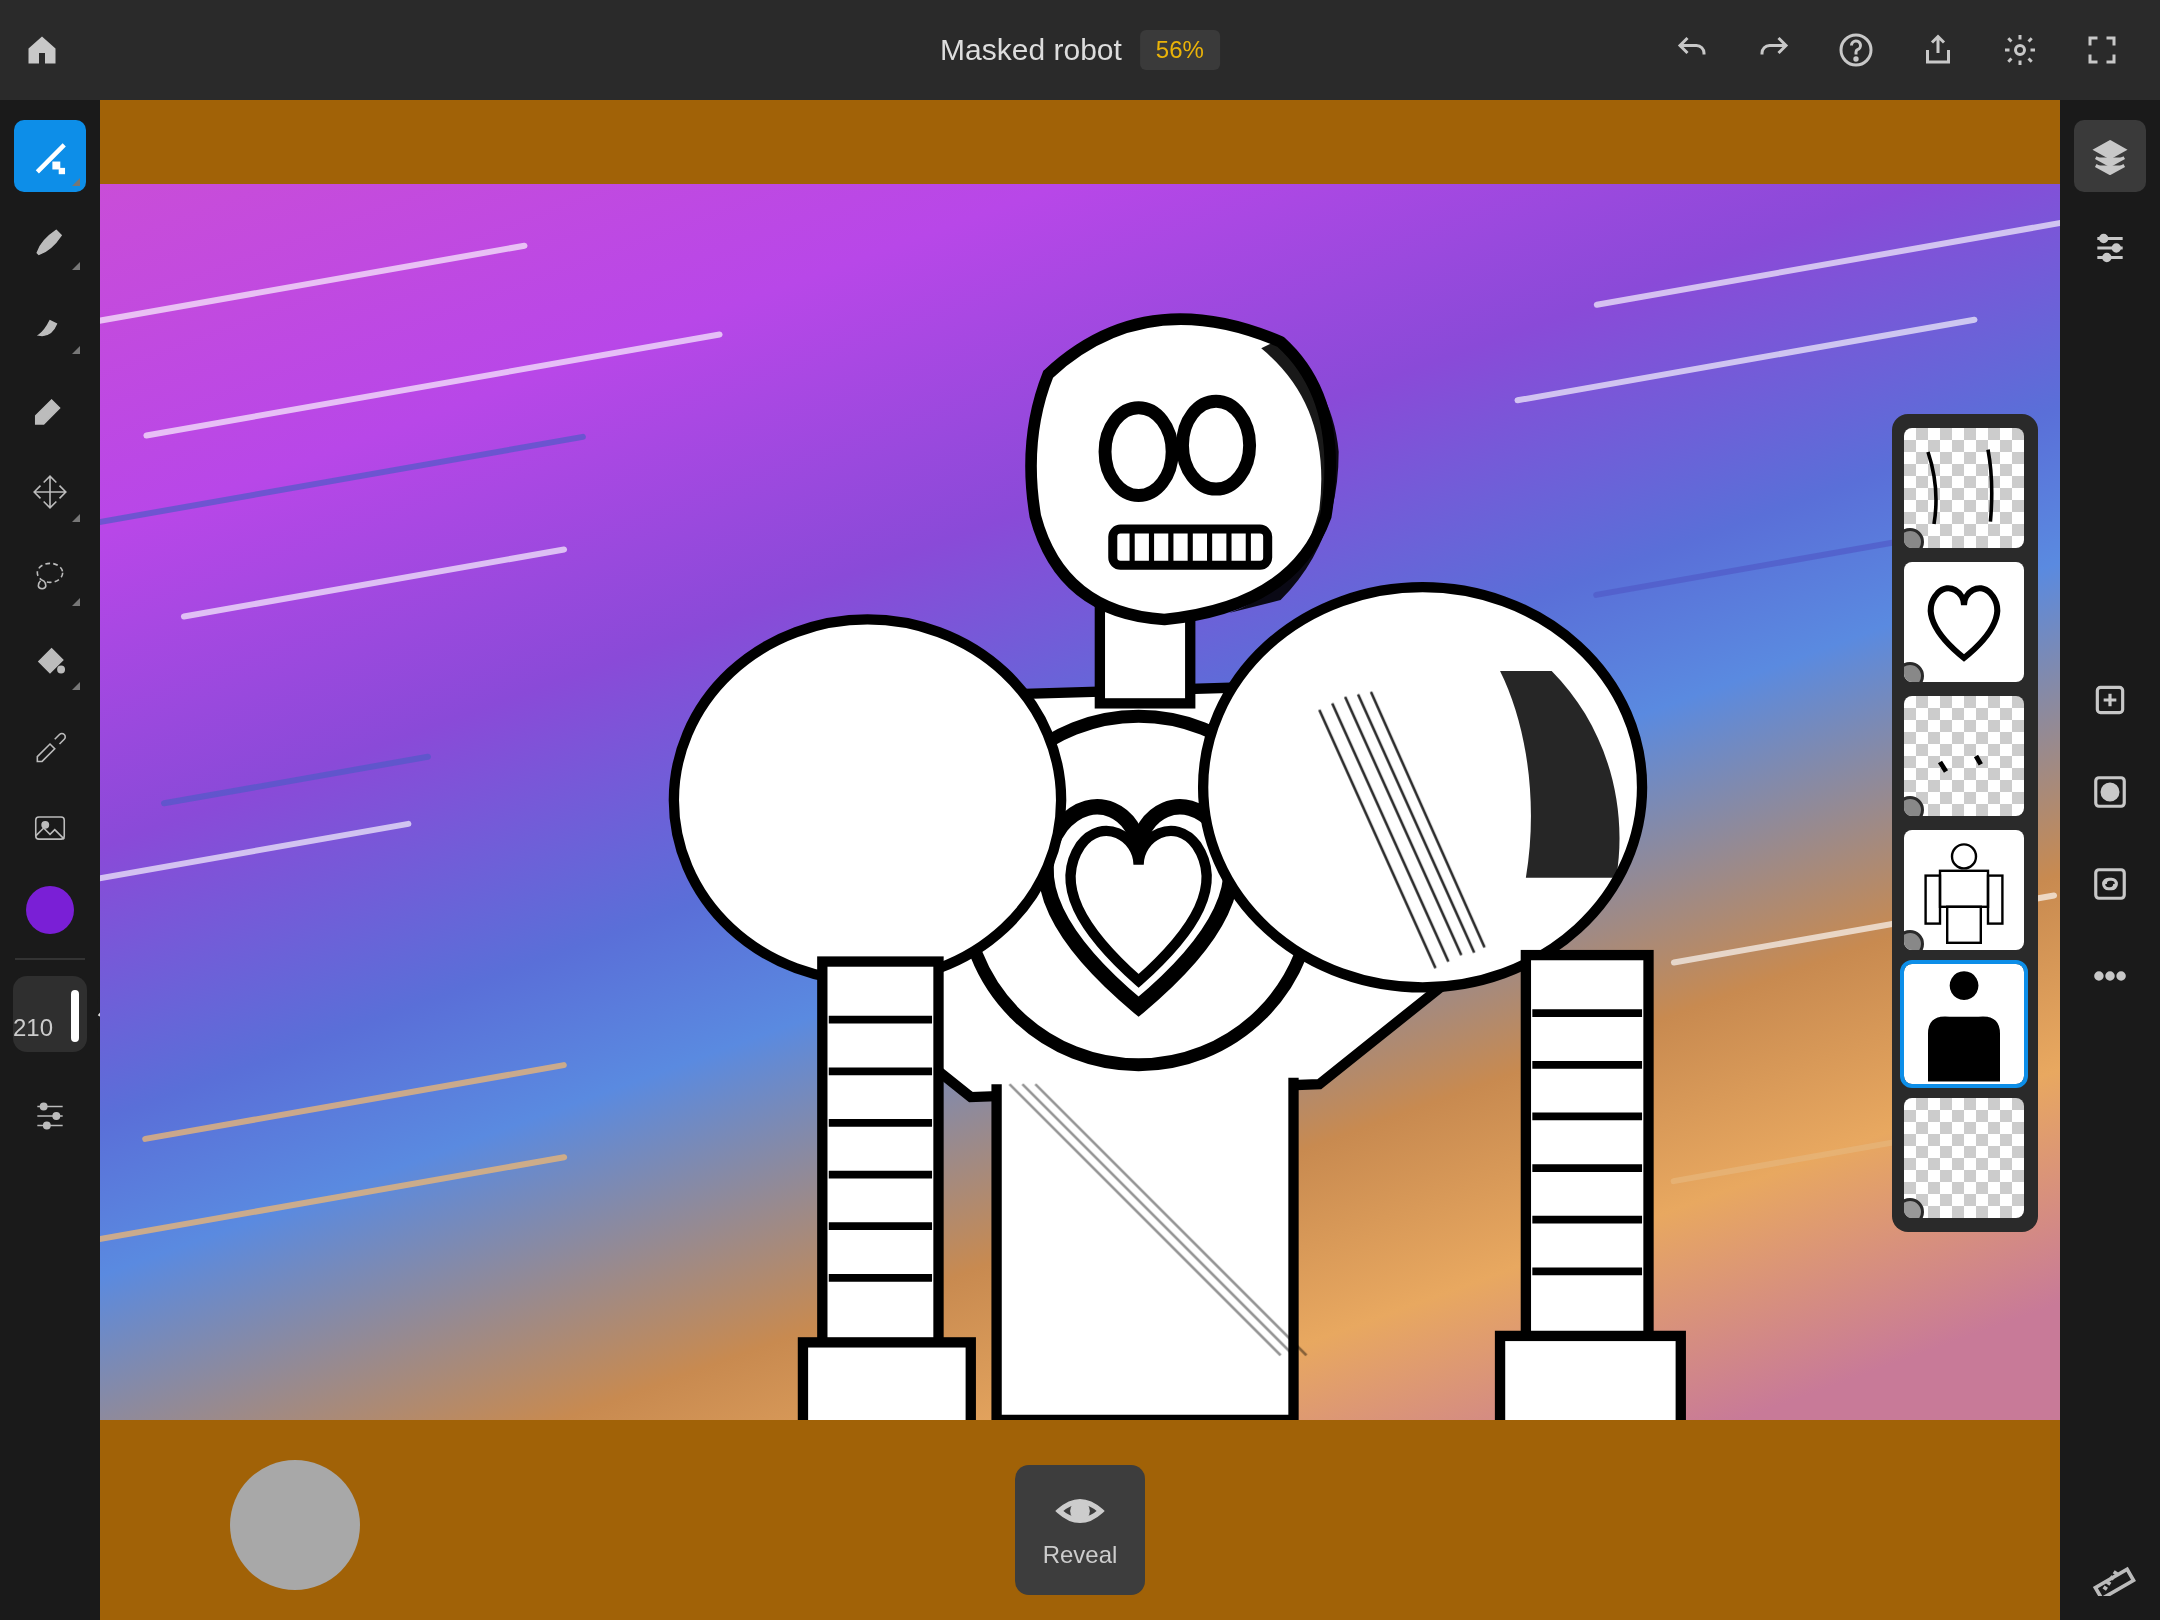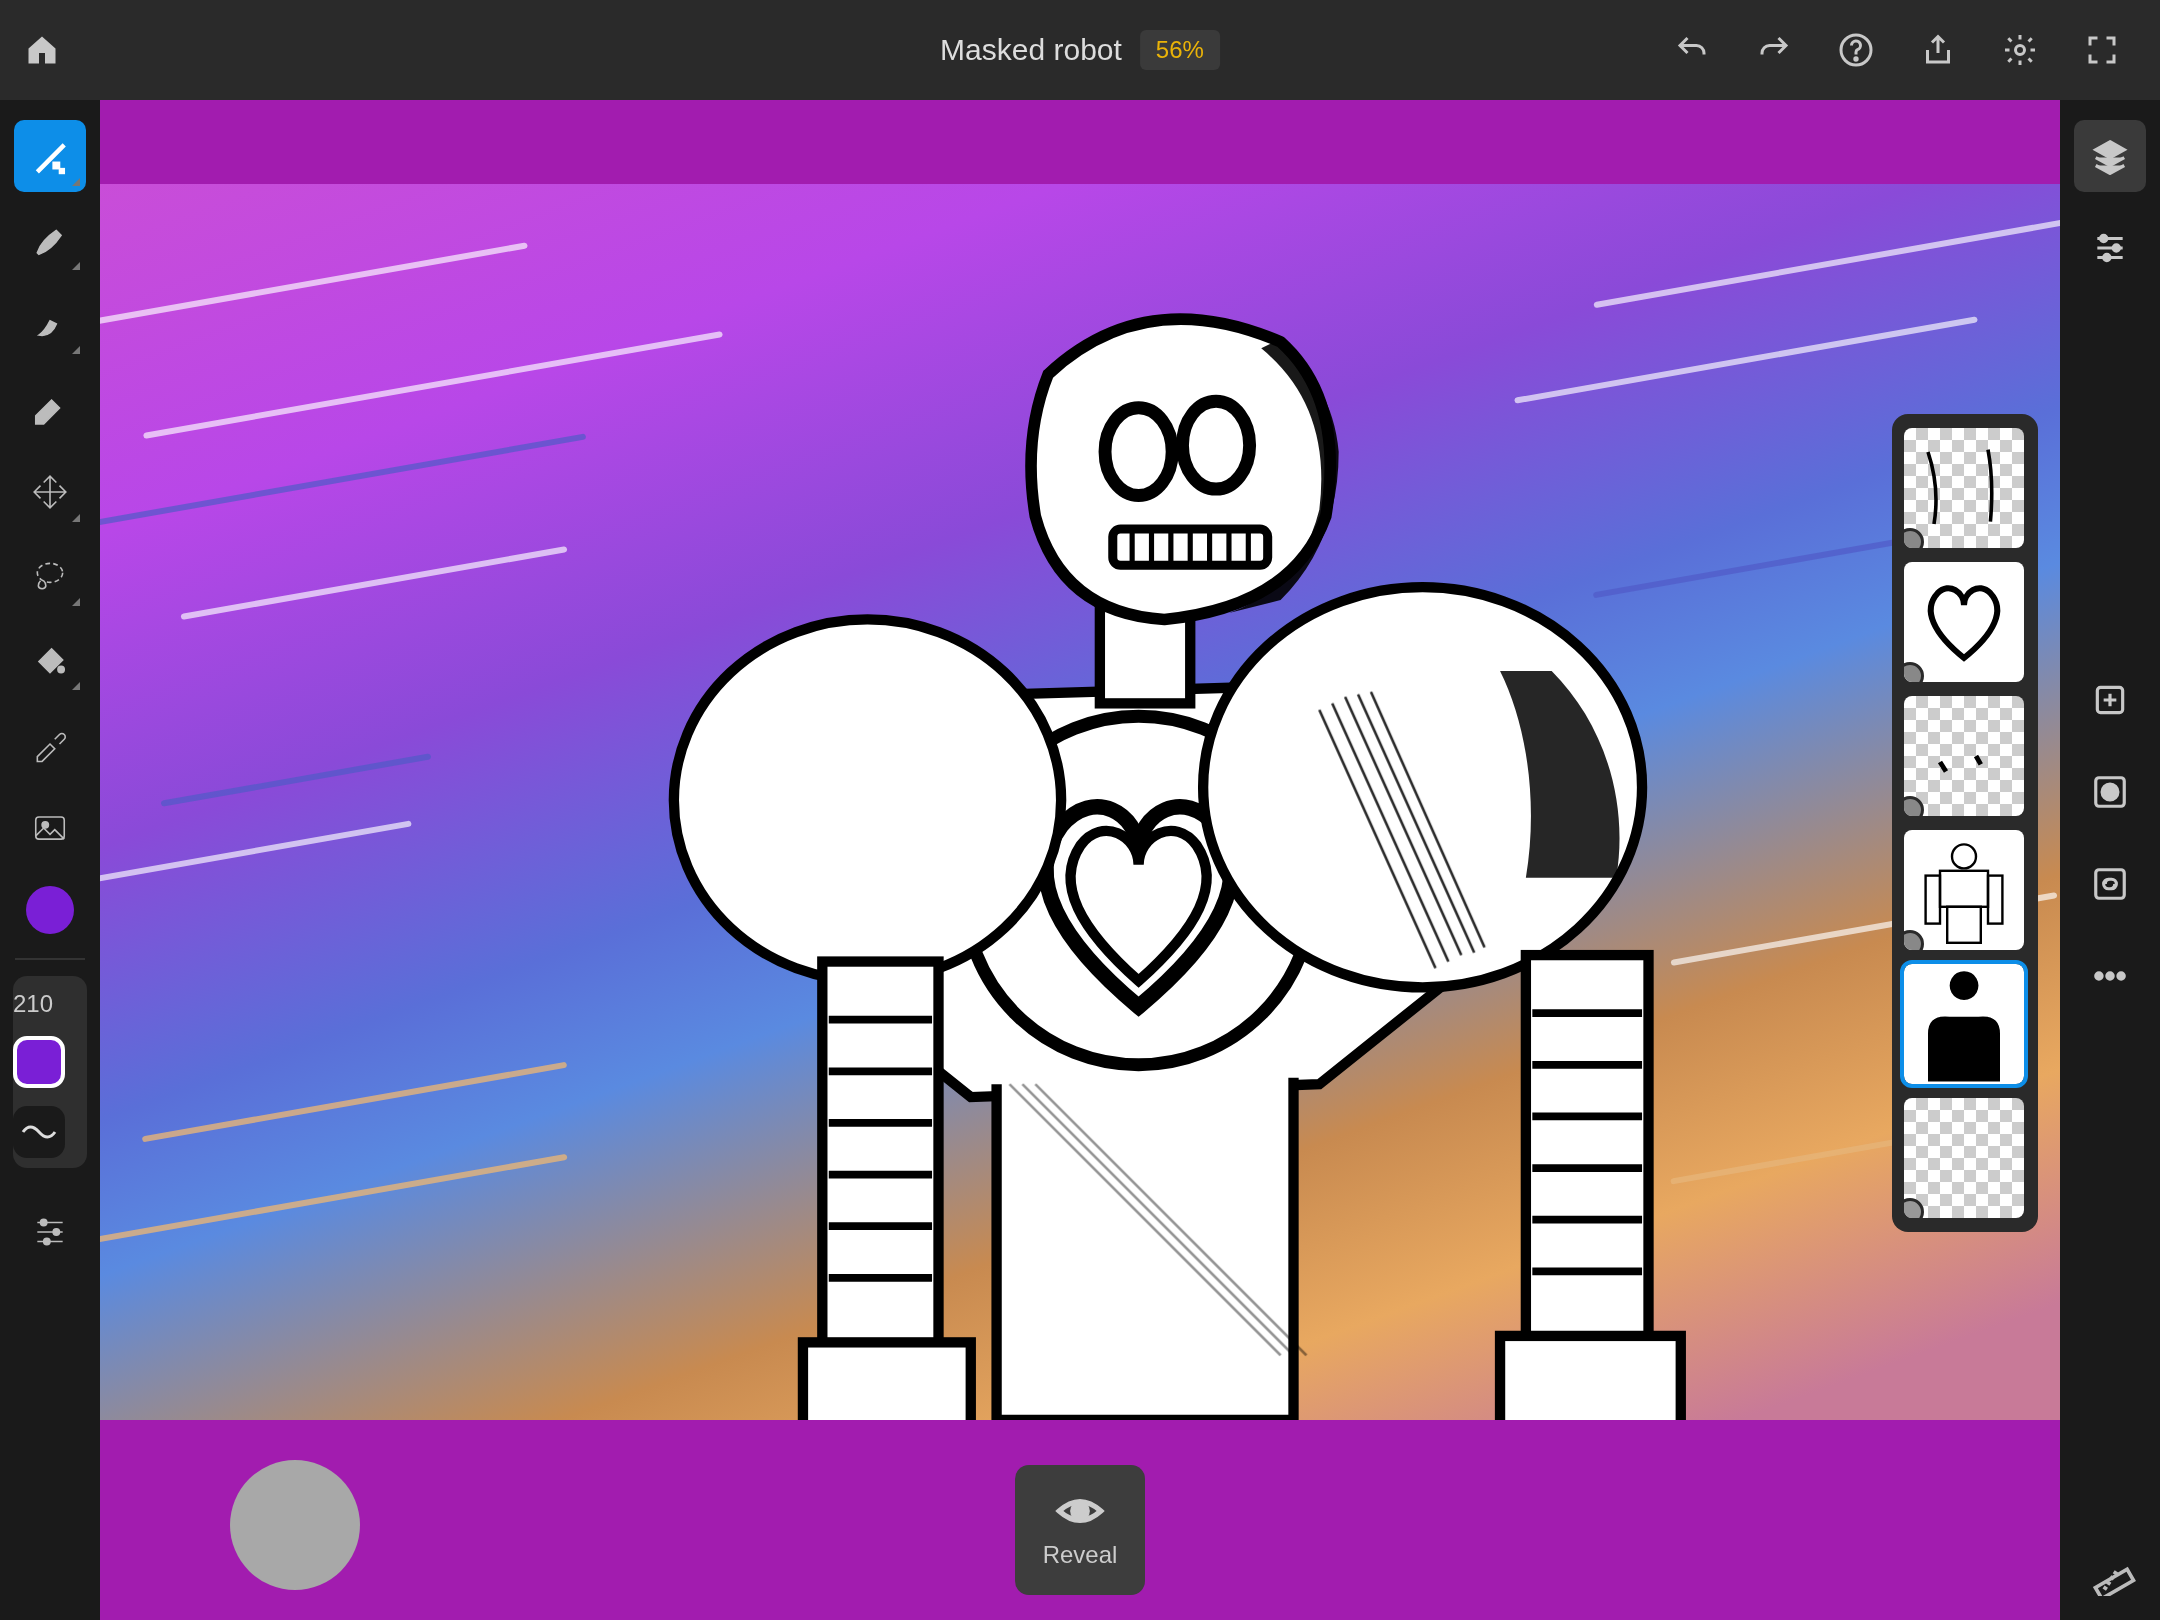--- a/index.html
+++ b/index.html
@@ -19,27 +19,27 @@
   
   .main { flex:1; display:flex; position:relative; }
   .left-toolbar { width:100px; background:#1a1a1a; display:flex; flex-direction:column; align-items:center; padding-top:20px; gap:12px; }
   .tool { width:72px; height:72px; display:flex; align-items:center; justify-content:center; border-radius:10px; cursor:pointer; position:relative; }
   .tool.active { background:#0d8ee8; }
   .tool svg { width:38px; height:38px; stroke:#bcbcbc; fill:#bcbcbc; }
   .tool.active svg { stroke:#fff; fill:#fff; }
   .tool .corner-tick { position:absolute; right:6px; bottom:6px; width:0; height:0; border-left:8px solid transparent; border-bottom:8px solid #777; }
   .color-swatch { width:48px; height:48px; border-radius:50%; background:#7a1fd6; margin-top:10px; cursor:pointer; }
   .divider-left { width:70px; height:2px; background:#333; margin:12px 0 4px; }
-  .brush-box { background:#2f2f2f; border-radius:14px; width:74px; display:flex; flex-direction:column; align-items:flex-start; padding:14px 0 10px; gap:18px; }
+  .brush-box { background:#2f2f2f; border-radius:14px; width:74px; display:flex; align-items:flex-end; padding:14px 0 10px; gap:18px; }
   .brush-size { font-size:24px; color:#ccc; }
   .brush-swatch { width:52px; height:52px; border-radius:14px; background:#7a1fd6; border:4px solid #fff; }
   .brush-wave { width:52px; height:52px; border-radius:14px; background:#1a1a1a; display:flex; align-items:center; justify-content:center; }
   .brush-wave svg { width:36px; height:20px; }
 
-  .canvas-wrap { flex:1; background:#a21caf; display:flex; flex-direction:column; position:relative; }
+  .canvas-wrap { flex:1; background:#a16207; display:flex; flex-direction:column; position:relative; }
   .canvas-area { flex:1; margin:14px 0 0 0; position:relative; overflow:hidden; }
   .canvas { position:absolute; left:0; right:0; top:70px; bottom:200px; background: linear-gradient(160deg, #c94dd8 0%, #b847e8 18%, #8a4ad8 34%, #5a6fd8 48%, #5a8ae0 56%, #c88a50 72%, #e8a860 82%, #c87a98 94%); overflow:hidden; }
   
   .streak { position:absolute; height:6px; border-radius:3px; background:rgba(255,255,255,0.65); transform:rotate(-10deg); }
   .streak.blue { background:rgba(80,90,200,0.7); }
   .streak.orange { background:rgba(230,180,120,0.8); }
 
   .robot { position:absolute; left:22%; top:6%; width:62%; height:94%; }
   .robot svg { width:100%; height:100%; }
 

